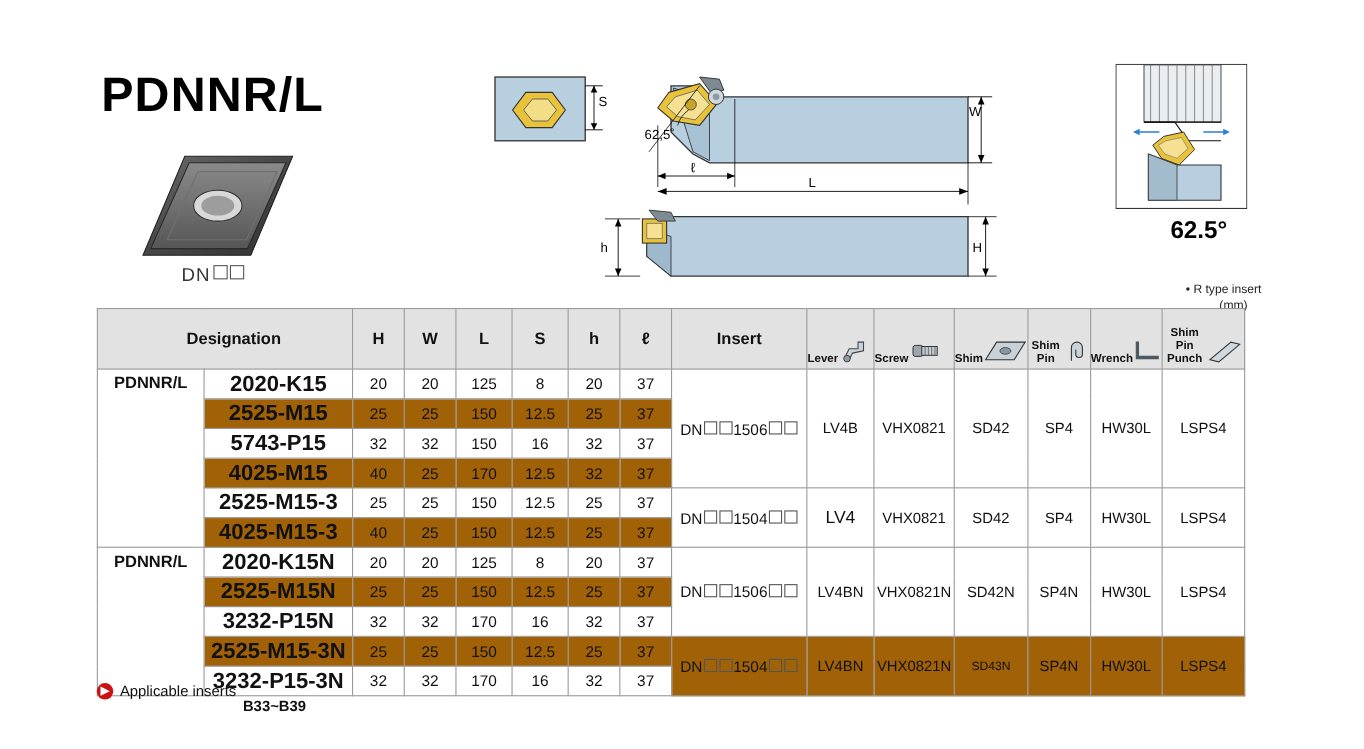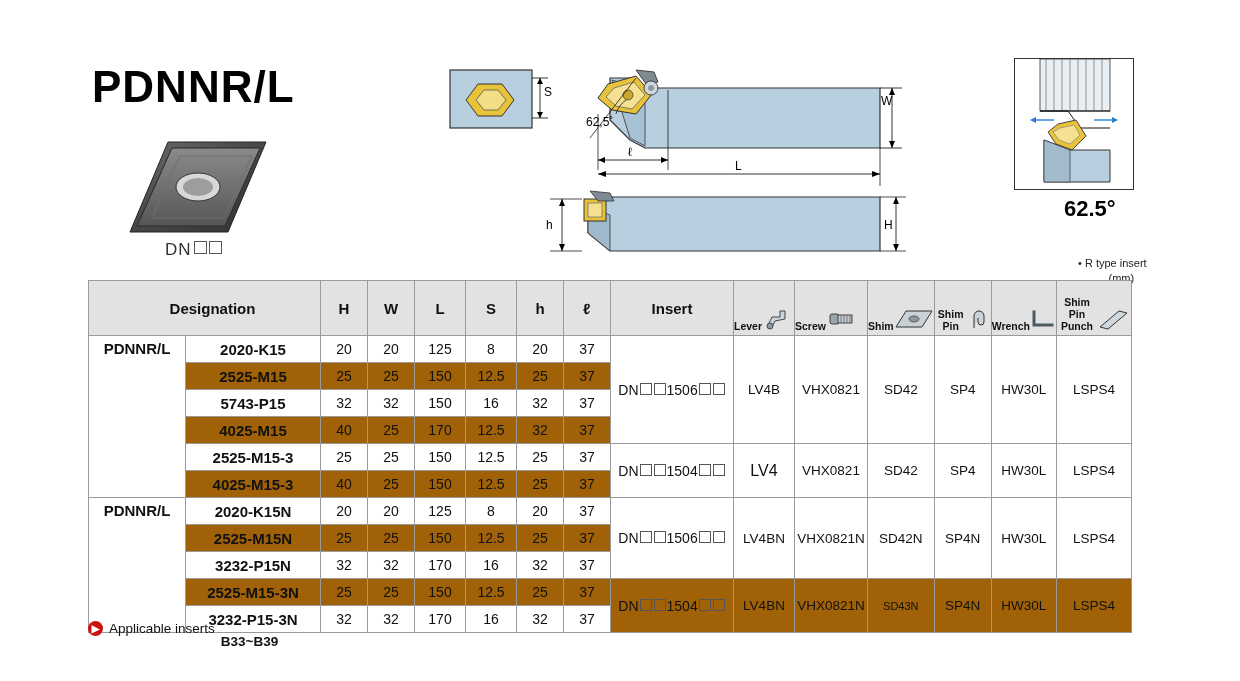--- a/index.html
+++ b/index.html
@@ -70,21 +70,21 @@
     font-weight:bold;
     font-size:15px;
     height:54px;
   }
   th.icon-col{font-size:10px;font-weight:bold;}
   .icon-head{display:flex;align-items:flex-end;justify-content:flex-start;height:48px;}
   .icon-head .lbl{font-size:10.5px;margin-top:1px;}
   .icon-head .gly{height:26px;display:flex;align-items:center;justify-content:center;}
 
   td.family{font-weight:bold;font-size:15px;text-align:left;padding-left:4px;border-right:none;}
-  td.desig{font-weight:bold;font-size:15px;text-align:left;padding-left:14px;border-left:none;}
+  td.desig{font-weight:bold;font-size:20px;text-align:left;padding-left:14px;border-left:none;}
   td.num{font-size:14px;}
   td.insert{font-size:14px;}
   tr.alt td{background:#a16207;}
   tr.plain td{background:#ffffff;}
   .thick-top td{border-top:2px solid #000;}
   .thick-bottom td{border-bottom:2px solid #000;}
 
   
   .footer{
     position:absolute;left:88px;top:608px;

